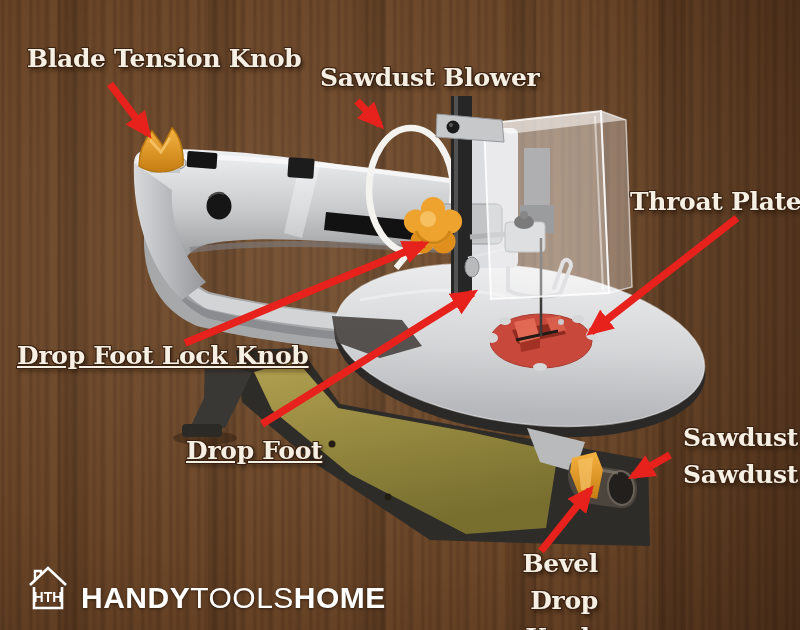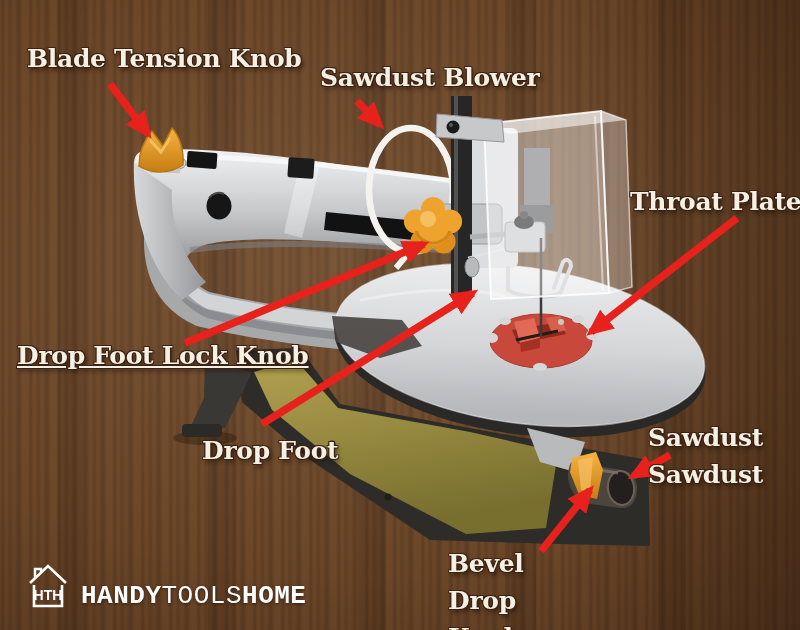--- a/index.html
+++ b/index.html
@@ -25,26 +25,26 @@
   .label{
     position:absolute;
     font-family:"DejaVu Serif","Liberation Serif",serif;
     font-weight:700;
     font-size:25px;
     letter-spacing:-0.3px;
     color:#f6efe3;
     white-space:nowrap;
     text-shadow:1px 1px 0 #3b2313,-1px 1px 0 #3b2313,1px -1px 0 #3b2313,-1px -1px 0 #3b2313,2px 3px 4px rgba(25,12,4,0.65);
   }
-  .label.center{text-align:left;white-space:normal;}
+  .label.center{text-align:right;white-space:normal;}
   .label .ln{display:block;line-height:37px;}
   .logo{position:absolute;left:27px;top:561px;display:flex;align-items:center;}
   .logo-text{
-    margin-left:12px;color:#ffffff;font-size:26px;letter-spacing:0.5px;
-    font-family:Liberation Mono, monospace;
+    margin-left:12px;color:#ffffff;font-size:30px;letter-spacing:0.5px;
+    font-family:Liberation Sans, sans-serif;
     text-shadow:0 1px 3px rgba(20,10,4,0.6);
     margin-top:20px;
   }
   .logo-text .b{font-weight:700;}
   .logo-text .l{font-weight:400;}
   .arrow{stroke:#e7211b;stroke-width:7.5;}
 </style>
 </head>
 <body>
 
@@ -225,21 +225,21 @@
       <g>
         <line class="arrow" x1="541" y1="551" x2="590" y2="490" marker-end="url(#ah)"></line>
       </g>
     </g>
   </svg>
 
   <div class="label" style="left:27px;top:44px;">Blade Tension Knob</div>
   <div class="label" style="left:320px;top:63px;">Sawdust Blower</div>
   <div class="label" style="left:630px;top:177px;margin-top:10px;">Throat Plate</div>
   <div class="label" style="left:17px;top:341px;text-decoration:underline;">Drop Foot Lock Knob</div>
-  <div class="label" style="left:202px;top:436px;">Drop Foot</div>
+  <div class="label" style="left:186px;top:436px;text-decoration:underline;">Drop Foot</div>
   <div class="label center" style="left:648px;top:419px;width:150px;">
     <span class="ln">Sawdust</span>
     <span class="ln">Sawdust</span>
   </div>
   <div class="label center" style="left:448px;top:545px;width:150px;">
     <span class="ln">Bevel Drop</span>
     <span class="ln">Knob</span>
   </div>
 
   <div class="logo">

